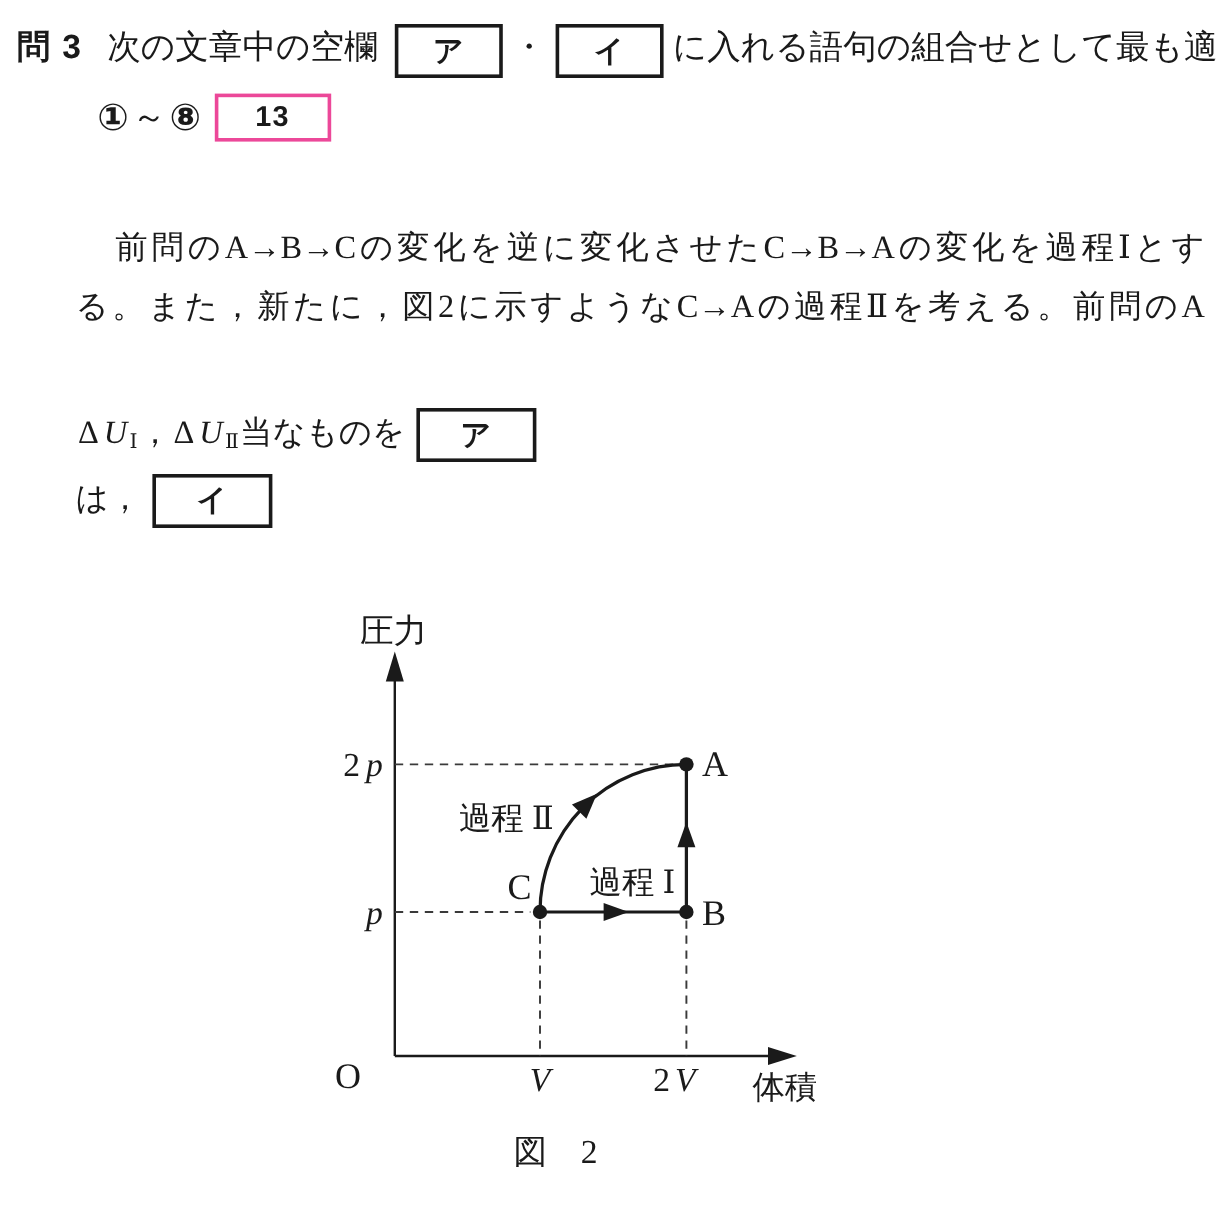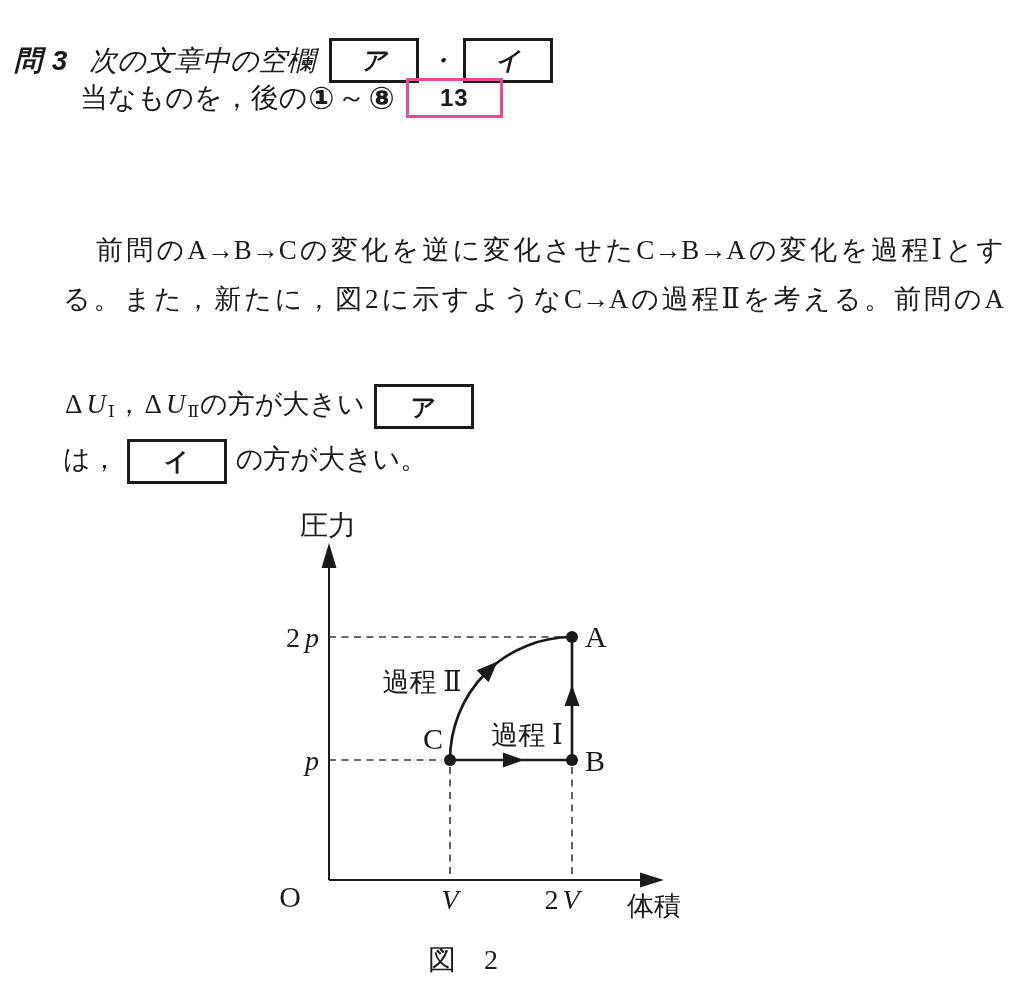--- a/index.html
+++ b/index.html
@@ -4,22 +4,22 @@
 <style>
   html,body { margin:0; padding:0; background:#ffffff; }
   .page {
     position:relative; width:1016px; height:1006px; background:#ffffff;
     color:#1a1a1a; font-family:"Liberation Serif","DejaVu Serif",serif;
     overflow:hidden;
   }
 
   
   .h-line1 {
-    position:absolute; left:14px; top:36px; height:49px;
-    display:flex; align-items:center; white-space:nowrap; font-size:28px;font-style:italic;
+    position:absolute; left:14px; top:20px; height:49px;
+    display:flex; align-items:flex-start; white-space:nowrap; font-size:28px;
   }
   .qnum {
     font-family:"Liberation Sans","DejaVu Sans",sans-serif;
     font-weight:bold; letter-spacing:1px; margin-right:21px;
   }
   .blank {
     display:inline-flex; align-items:center; justify-content:center;
     border:3px solid #1a1a1a; box-sizing:border-box;
     font-family:"Liberation Sans","DejaVu Sans",sans-serif; font-weight:bold;
     background:#fff;
@@ -39,21 +39,21 @@
   }
   .tilde { margin:0 2px; }
   .ansbox {
     width:97px; height:40px; border:3px solid #ec4899; box-sizing:border-box;
     display:inline-flex; align-items:center; justify-content:center;
     margin-left:10px; font-family:"Liberation Sans","DejaVu Sans",sans-serif;
     font-weight:bold; font-size:24px; letter-spacing:1px;
   }
 
   
-  .para { position:absolute; left:63px; font-size:27px; line-height:33px;margin-top:44px; }
+  .para { position:absolute; left:63px; font-size:27px; line-height:33px; }
   .jline { width:941px; text-align:justify; text-align-last:justify; }
   .l1 { top:190px; text-indent:33px; }
   .l2 { top:239px; }
   .l3 { top:287px; }
   .l4 { top:337px; white-space:nowrap; line-height:46px; }
   .l5 { top:393px; white-space:nowrap; line-height:45px; }
   .var { font-style:italic; margin-left:4px; }
   .greek { margin-left:2px; }
   .sub { font-size:17px; vertical-align:-4px; margin:0 1px 0 2px; }
   .blank-inline { width:100px; height:45px; font-size:25px; margin:0 9px; vertical-align:middle; }
@@ -81,46 +81,46 @@
   <div class="h-line1">
     <span class="qnum">問 3</span>
     <span>次の文章中の空欄</span>
     <span class="blank blank-h ml14">
       <span>ア</span>
     </span>
     <span class="middot">・</span>
     <span class="blank blank-h">
       <span>イ</span>
     </span>
+    <span class="ml8">に入れる語句の組合せとして最も適</span>
   </div>
 
   <div class="h-line2">
-    <span>当なものを，後の</span>
     <span class="circled">①</span>
     <span class="tilde">～</span>
     <span class="circled">⑧</span>
     <span class="ansbox">
       <span>13</span>
     </span>
   </div>
 
   <div class="para jline l1">前問のA→B→Cの変化を逆に変化させたC→B→Aの変化を過程Ⅰとす</div>
   <div class="para jline l2">る。また，新たに，図2に示すようなC→Aの過程Ⅱを考える。前問のA</div>
 
 
   <div class="para l4">
-    <span class="greek">Δ</span><span class="var">U</span><span class="sub">Ⅰ</span><span>，</span><span class="greek">Δ</span><span class="var">U</span><span class="sub">Ⅱ</span><span>の方が大きい</span><span class="blank blank-inline">
+    <span class="greek">Δ</span><span class="var">U</span><span class="sub">Ⅰ</span><span>，</span><span class="greek">Δ</span><span class="var">U</span><span class="sub">Ⅱ</span><span>当なものを</span><span class="blank blank-inline">
         <span>ア</span>
       </span>
   </div>
 
   <div class="para l5">
     <span>は，</span><span class="blank blank-inline">
         <span>イ</span>
-      </span><span>の方が大きい。</span>
+      </span>
   </div>
 
   <svg class="figure" viewBox="0 0 440 500">
 
     <line class="axis" x1="69" y1="70" x2="69" y2="385"></line>
     <polygon class="solid" points="69,48 61.5,73 76.5,73"></polygon>
     <line class="axis" x1="69" y1="385" x2="382" y2="385"></line>
     <polygon class="solid" points="404,385 380,377.5 380,392.5"></polygon>
 
     <line class="dash" x1="69" y1="142" x2="303" y2="142"></line>

